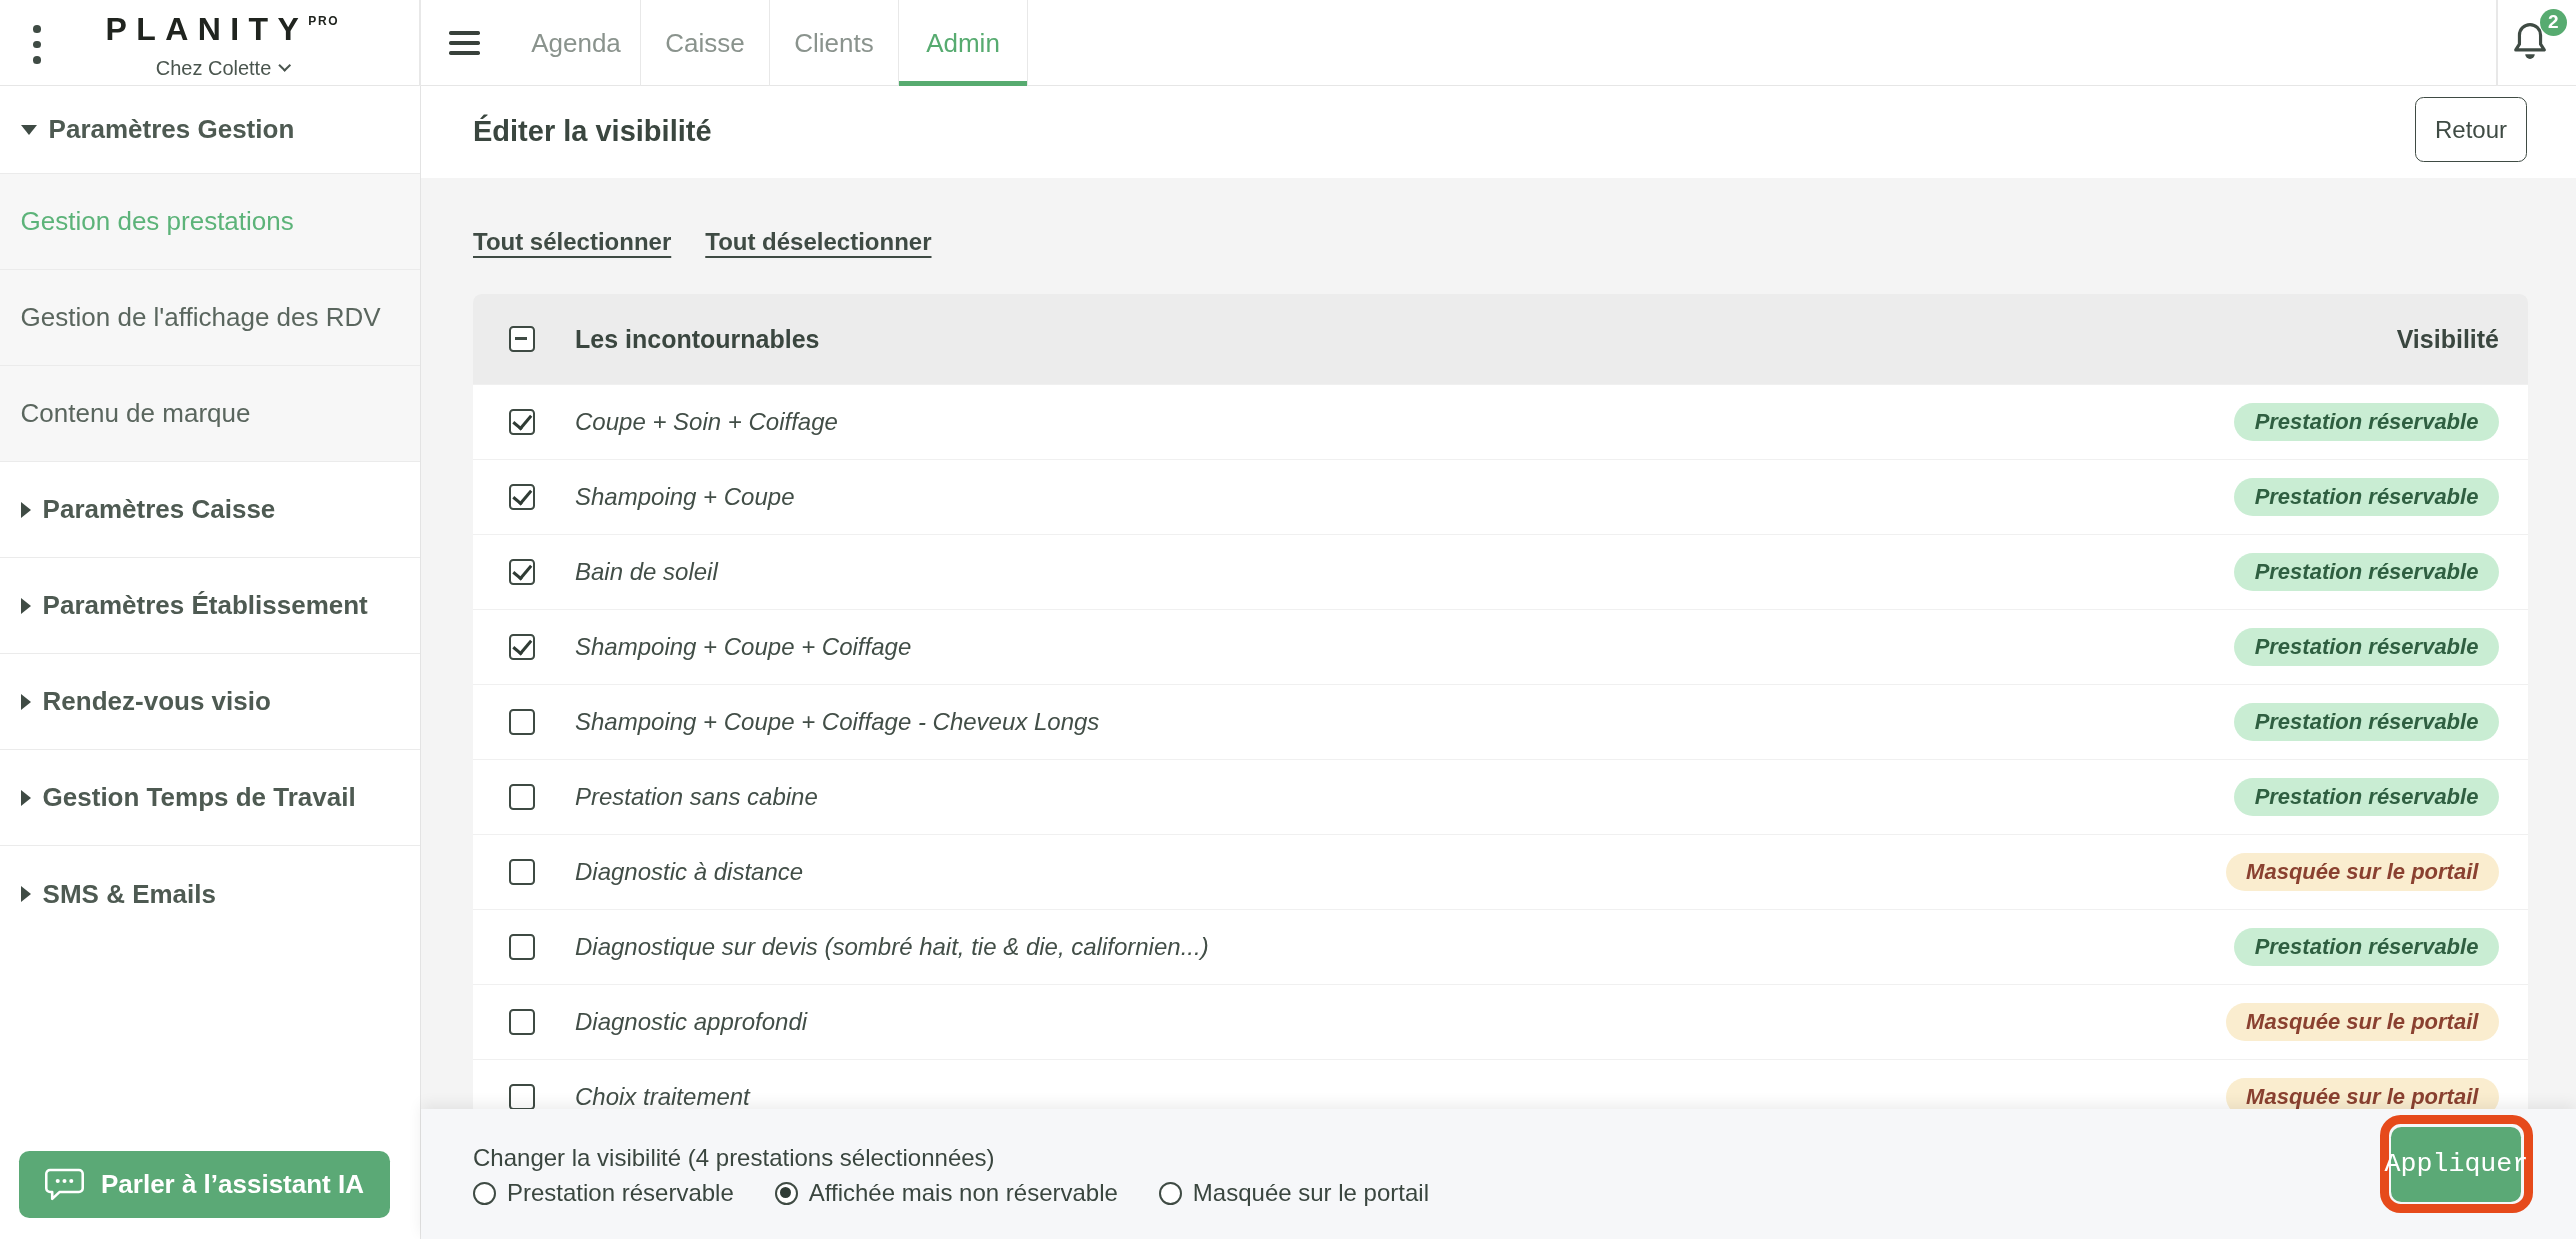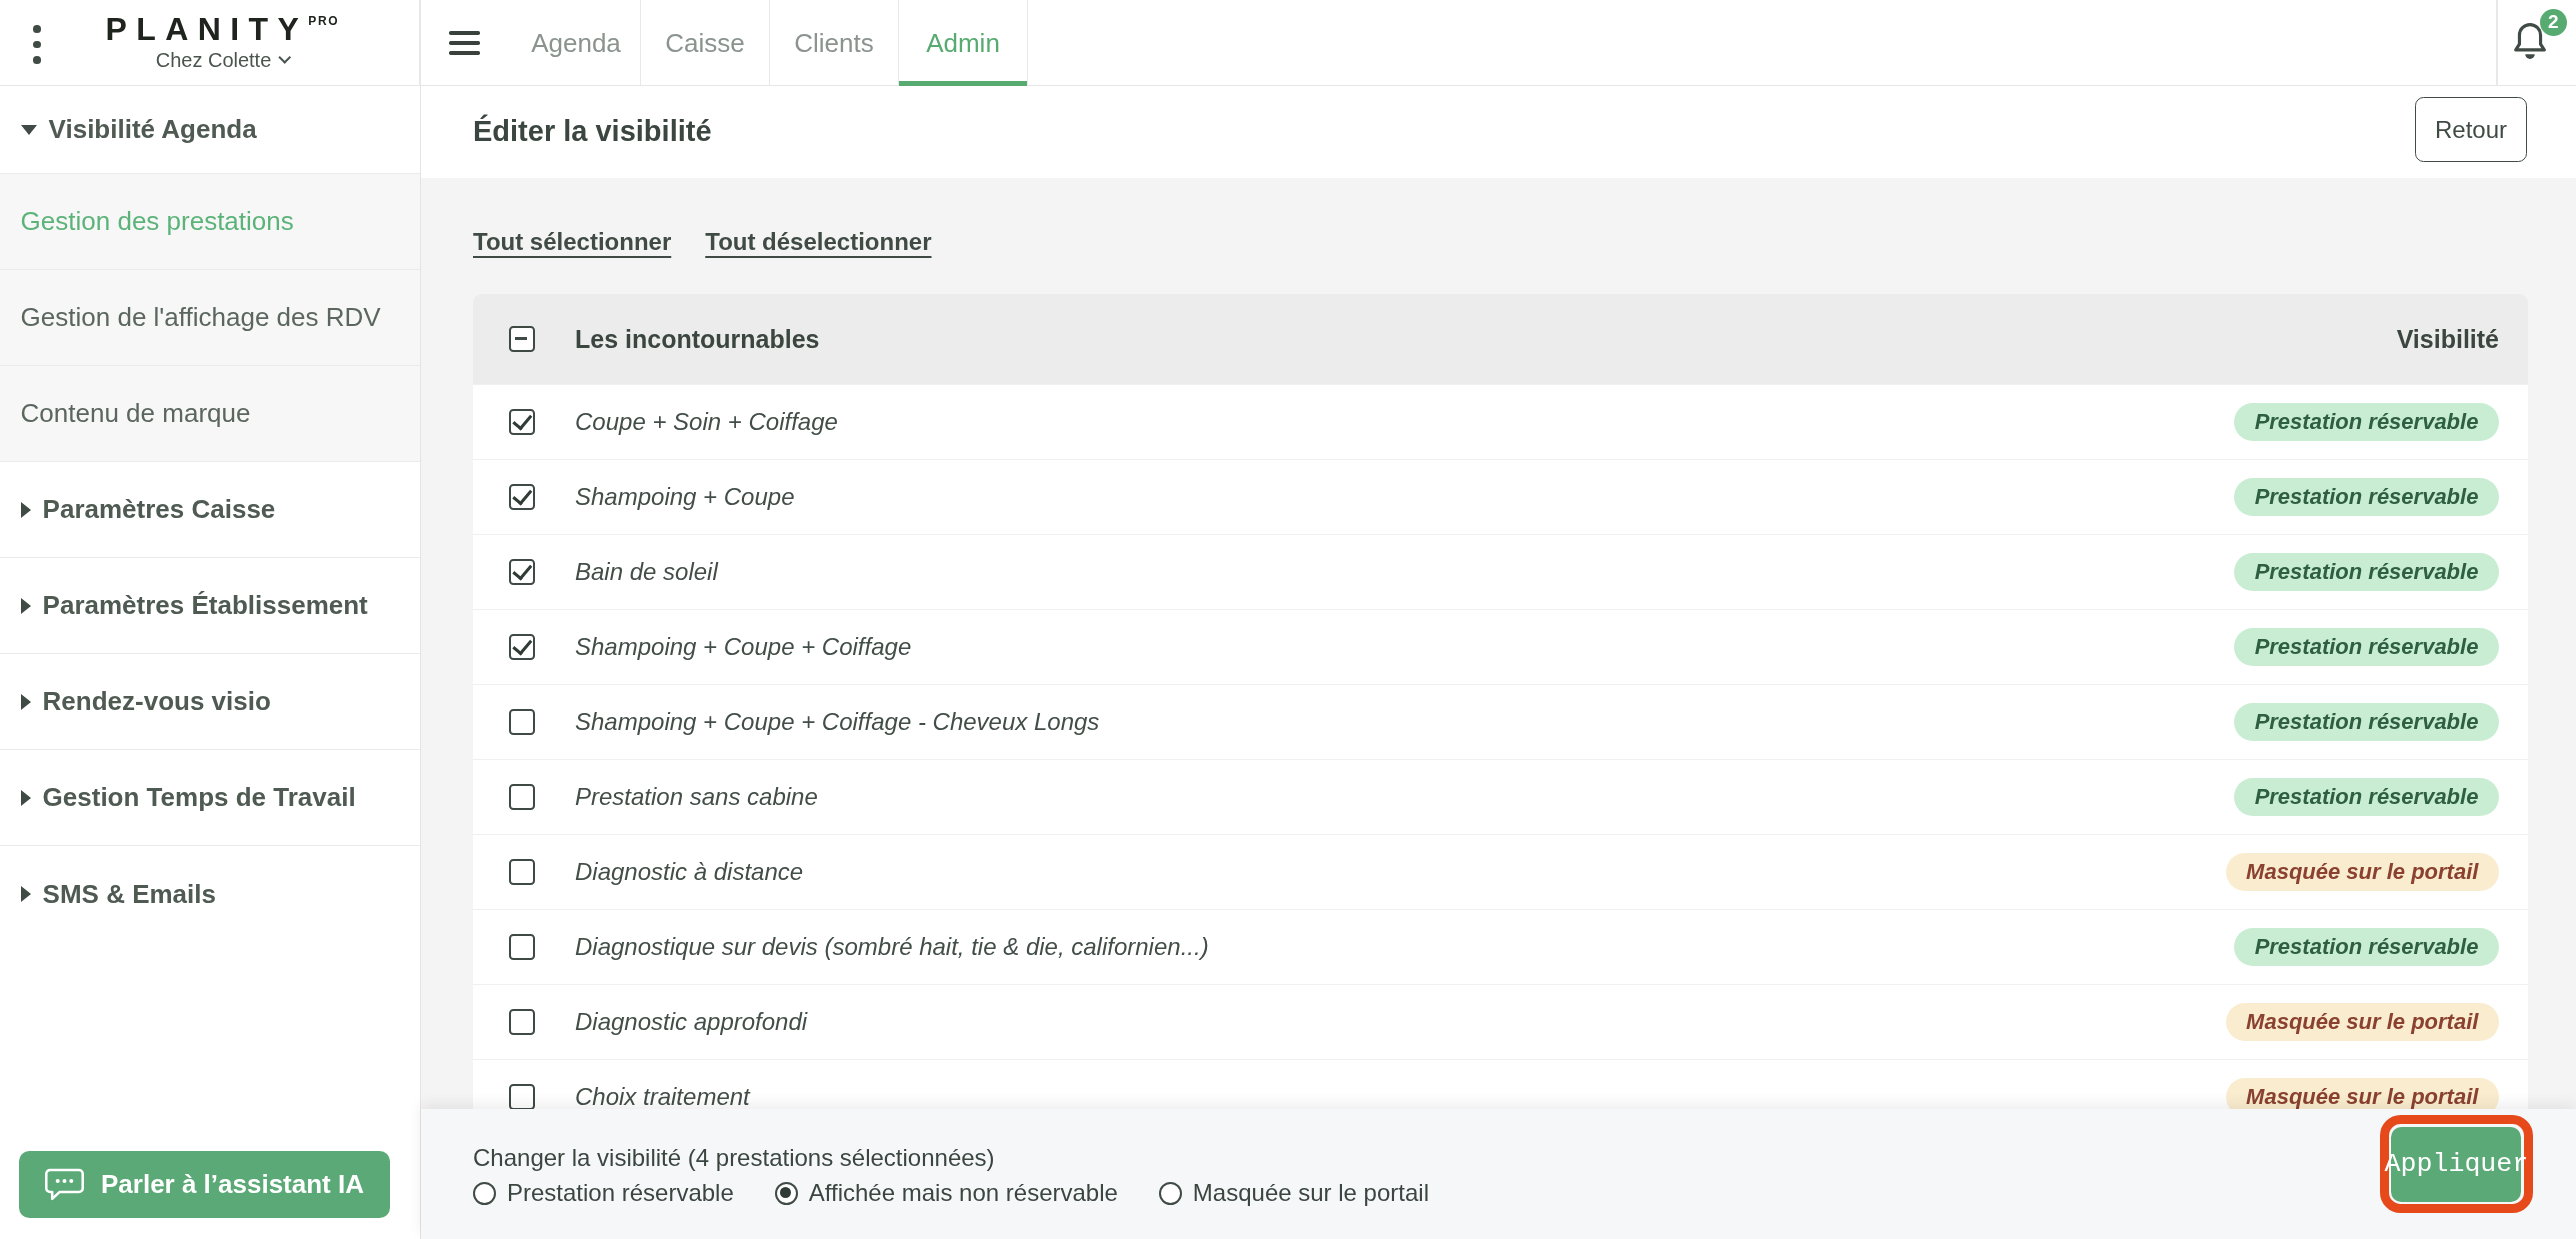--- a/index.html
+++ b/index.html
@@ -8,21 +8,21 @@
 
   
   .topbar { position:absolute; left:0; top:0; width:2576px; height:86px; background:#fff;
             border-bottom:1.7px solid #E6E6E6; z-index:20; }
   .kebab { position:absolute; left:26px; top:25px; width:22px; height:39px; display:flex;
            flex-direction:column; justify-content:space-between; align-items:center; cursor:pointer; }
   .kebab i { width:7.7px; height:7.7px; border-radius:50%; background:#3F4B44; }
   .logo-block { position:absolute; left:94px; top:11px; width:257px; text-align:center; }
   .logo-line { font-size:32px; font-weight:700; letter-spacing:9.4px; color:#20241F; white-space:nowrap; }
   .logo-line sup { font-size:12px; letter-spacing:1.7px; vertical-align:15.4px; }
-  .estab-line { margin-top:1px; font-size:20px; color:#4A554E; display:flex; align-items:center; justify-content:center; gap:8.6px; }
+  .estab-line { margin-top:9px; font-size:20px; color:#4A554E; display:flex; align-items:center; justify-content:center; gap:8.6px; }
   .chev-down { width:9.4px; height:9.4px; border-right:2.1px solid #4A554E; border-bottom:2.1px solid #4A554E;
                transform:rotate(45deg); margin-top:-5.1px; }
   .tb-div { position:absolute; top:0; width:1.7px; height:86px; background:#E8E8E8; }
   .hamburger { position:absolute; left:449px; top:31px; width:31px; height:24px; display:flex;
                flex-direction:column; justify-content:space-between; cursor:pointer; }
   .hamburger i { height:4.3px; background:#38413B; border-radius:1.7px; }
   .tabs { position:absolute; left:512px; top:0; height:86px; display:flex; }
   .tab { width:129px; height:86px; display:flex; align-items:center; justify-content:center;
          font-size:26px; color:#8A938D; border-right:1.7px solid #E8E8E8; position:relative; cursor:pointer; }
   .tab.active { color:#57AB70; }
@@ -139,21 +139,21 @@
       <path d="M18 5 a10 10 0 0 1 10 10 v8.5 l3.5 5.5 H4.5 L8 23.5 V15 a10 10 0 0 1 10 -10 z" fill="none" stroke="#3F4B44" stroke-width="3" stroke-linejoin="round"></path>
       <path d="M13.5 33 a4.5 4.5 0 0 0 9 0 z" fill="#3F4B44"></path>
     </svg>
     <div class="bell-badge">2</div>
   </div>
 </div>
 
 <div class="sidebar">
   <div class="side-row side-section first">
     <span class="tri-down"></span>
-    <span>Visibilité Agenda</span>
+    <span>Paramètres Gestion</span>
   </div>
   <div class="side-row side-sub active">Gestion des prestations</div>
   <div class="side-row side-sub">Gestion de l'affichage des RDV</div>
   <div class="side-row side-sub">Contenu de marque</div>
   <div class="side-row side-section">
     <span class="tri-right"></span>
     <span>Paramètres Caisse</span>
   </div>
   <div class="side-row side-section">
     <span class="tri-right"></span>

